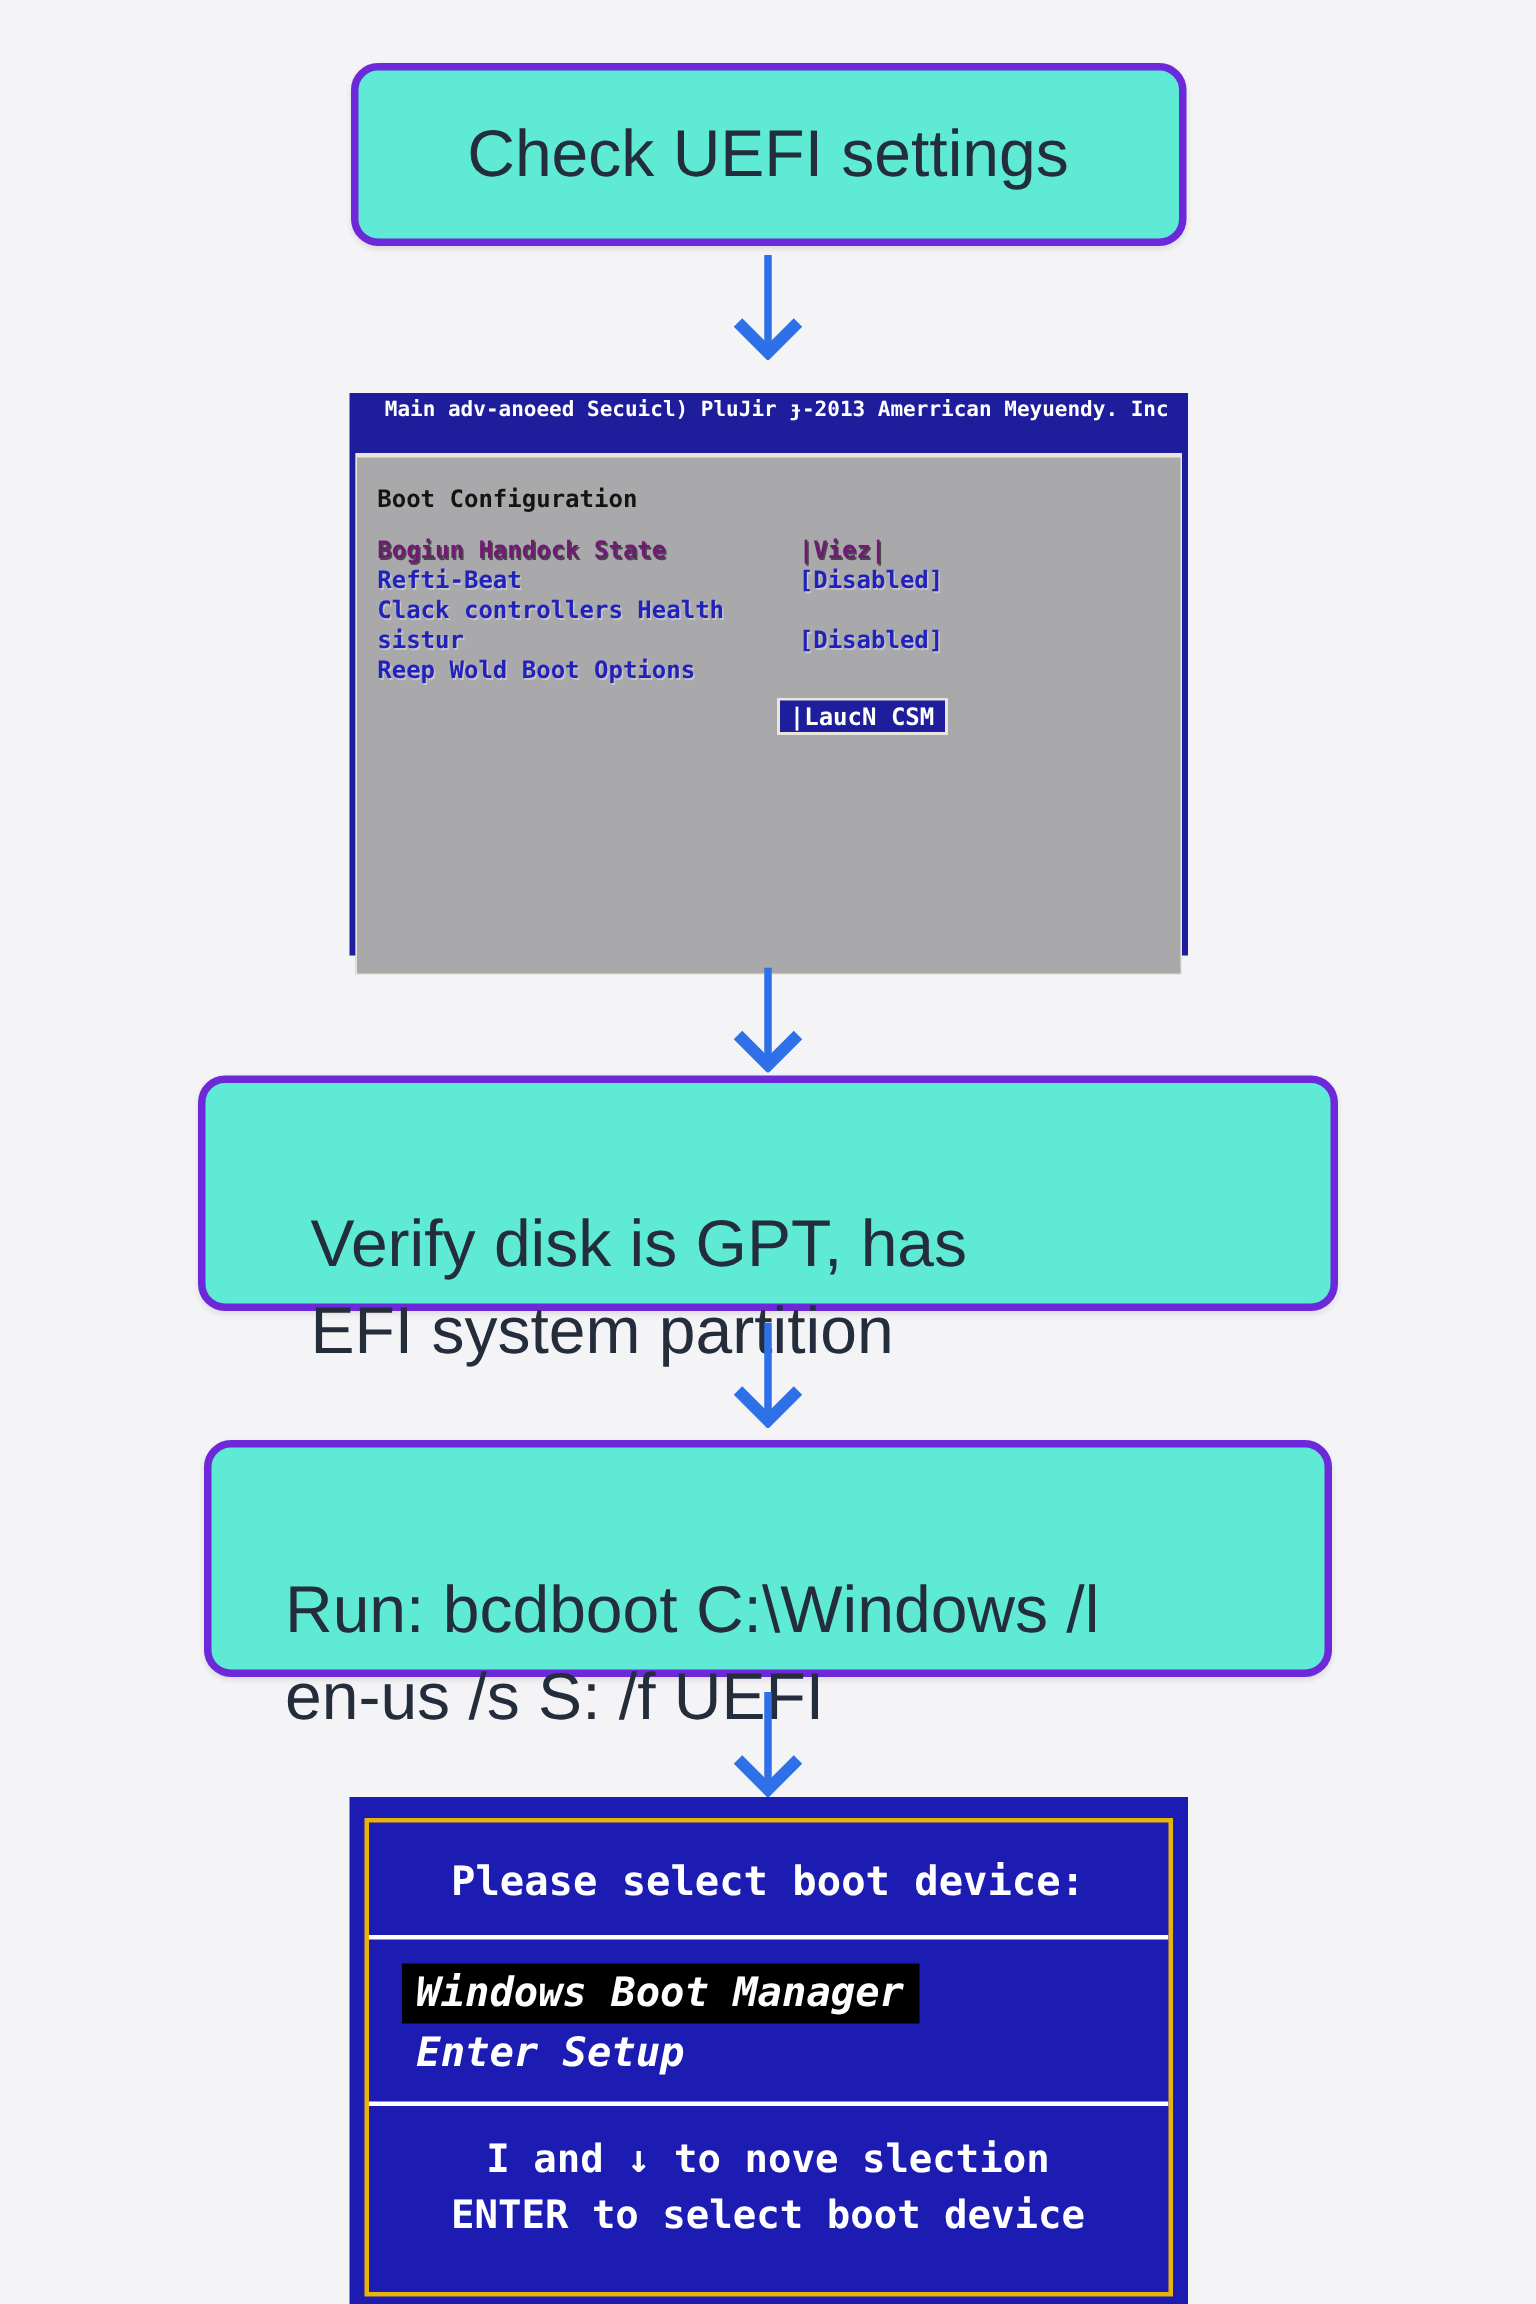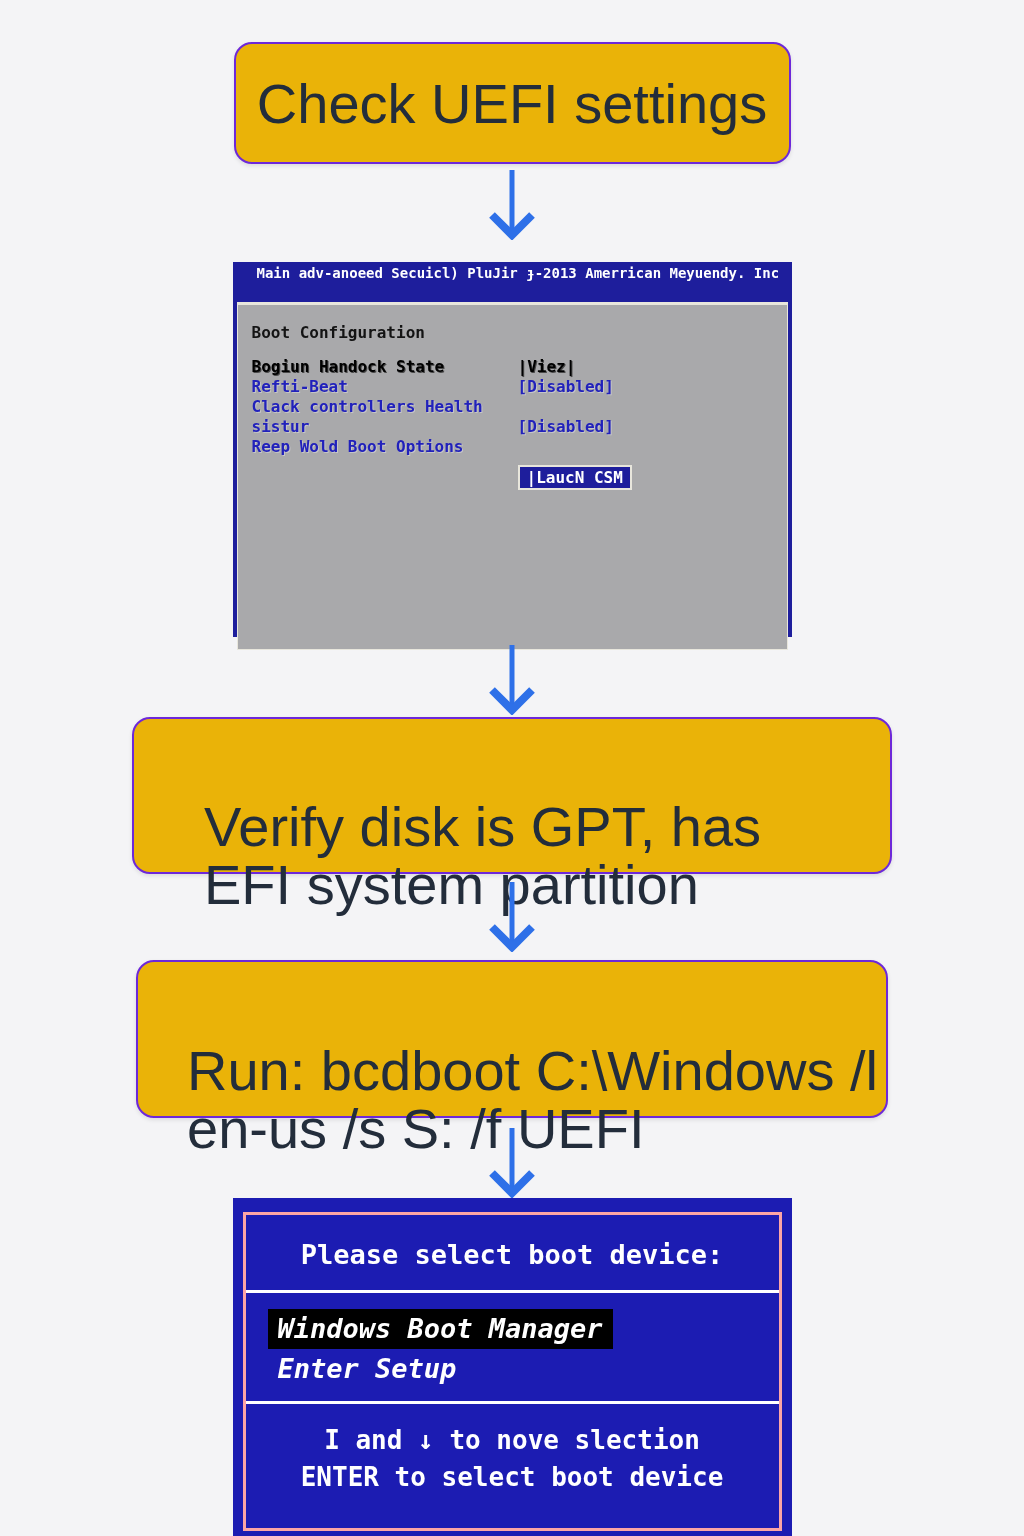--- a/index.html
+++ b/index.html
@@ -11,26 +11,26 @@
   .flow {
     width: 1024px;
     display: flex;
     flex-direction: column;
     align-items: center;
     padding-top: 42px;
   }
 
   
   .card {
-    background: #eab308;
-    border: 2px solid #6d28d9;
+    background: #5eead4;
+    border: 5px solid #6d28d9;
     border-radius: 18px;
     box-shadow: 0 2px 4px rgba(0,0,0,0.10);
     color: #232d3b;
-    font-size: 56px;
+    font-size: 44px;
     white-space: pre-line;
   }
   .card-1 {
     width: 557px; height: 122px;
     display: flex; align-items: center; justify-content: center;
   }
   .card-2 {
     width: 760px; height: 157px;
     padding: 21px 0 0 70px;
     line-height: 58px;
@@ -76,22 +76,22 @@
   }
   .bios-title {
     color: #141414;
     margin-bottom: 15px;
   }
   .bios-row {
     position: relative;
     line-height: 20px;
     white-space: nowrap;
   }
-  .bios-row .val { position: absolute; left: 266px; top: 0; }
-  .row-white { color: #000000; text-shadow: 1px 1px 0 #4a4a4a; }
+  .bios-row .val { position: absolute; left: 281px; top: 0; }
+  .row-white { color: #701a75; text-shadow: 1px 1px 0 #4a4a4a; }
   .row-blue  { color: #2121bb; text-shadow: 1px 1px 0 #c6c6c8; }
   .bios-highlight {
     display: inline-block;
     margin: 8px 0 0 266px;
     background: #1e1e9c;
     color: #ffffff;
     border: 2px solid #e8e6dc;
     padding: 1px 7px;
     font-size: 16px;
   }
@@ -99,21 +99,21 @@
   
   .bootscreen {
     width: 559px; height: 348px;
     background: #1c1cb2;
     padding: 14px 10px 0 10px;
     font-family: "DejaVu Sans Mono", monospace;
     font-weight: bold;
     color: #ffffff;
   }
   .boot-inner {
-    border: 3px solid #fca5a5;
+    border: 3px solid #eab308;
     height: 319px;
     overflow: hidden;
   }
   .boot-title {
     text-align: center;
     padding: 24px 0 20px 0;
     font-size: 27px;
     border-bottom: 3px solid #ffffff;
     white-space: nowrap;
   }

